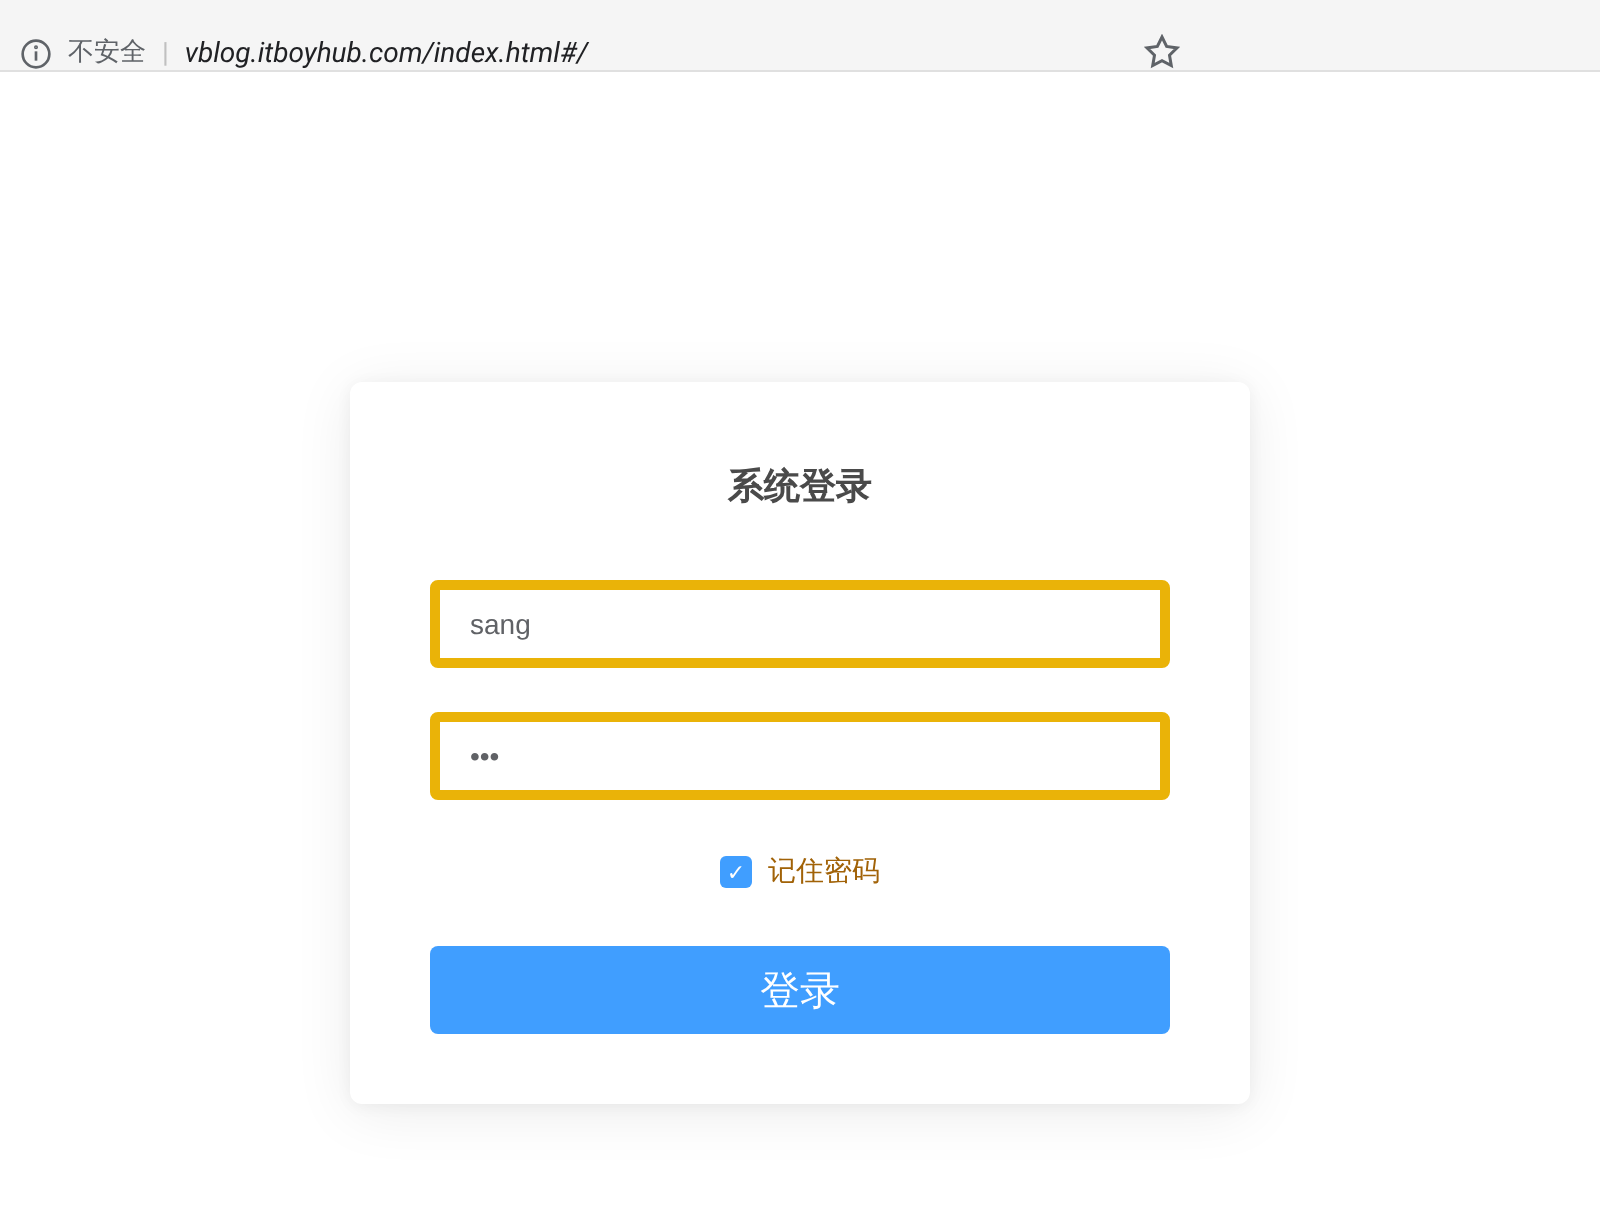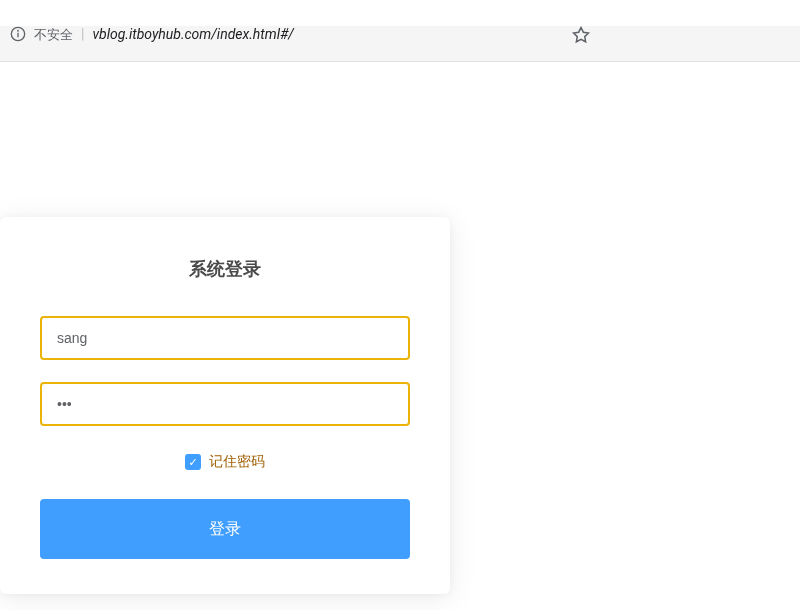--- a/index.html
+++ b/index.html
@@ -9,27 +9,26 @@
     }
     body {
       font-family: -apple-system, BlinkMacSystemFont, "Segoe UI", Roboto, "Helvetica Neue", Arial, sans-serif;
       background: #ffffff;
       width: 800px;
       height: 610px;
       overflow: hidden;
     }
     .address-bar {
       display: flex;
-      align-items: flex-start;
+      align-items: flex-end;
       height: 36px;
       background: #f5f5f5;
       border-bottom: 1px solid #e0e0e0;
       padding: 0 10px;
       gap: 8px;
-      margin-top: 26px;
     }
     .info-icon {
       width: 16px;
       height: 16px;
       color: #5f6368;
       flex-shrink: 0;
     }
     .security-label {
       color: #5f6368;
       font-size: 13px;
@@ -48,41 +47,42 @@
     }
     .star-icon {
       width: 18px;
       height: 18px;
       color: #5f6368;
       flex-shrink: 0;
       margin-right: 200px;
     }
     .content-area {
       display: flex;
+      justify-content: center;
       align-items: flex-start;
       padding-top: 155px;
     }
     .login-card {
       width: 450px;
       background: #ffffff;
       border-radius: 6px;
       box-shadow: 0 4px 30px rgba(0,0,0,0.08), 0 1px 8px rgba(0,0,0,0.05);
       padding: 40px 40px 35px 40px;
     }
     .login-title {
       text-align: center;
       font-size: 18px;
       font-weight: 600;
       color: #4a4a4a;
       margin-bottom: 35px;
     }
     .input-field {
       width: 100%;
       height: 44px;
-      border: 2px solid #eab308;
+      border: 5px solid #eab308;
       border-radius: 4px;
       padding: 0 15px;
       font-size: 14px;
       color: #606266;
       margin-bottom: 22px;
       outline: none;
       background: #ffffff;
     }
     .input-field::placeholder {
       color: #c0c4cc;
@@ -110,26 +110,26 @@
       font-size: 11px;
       line-height: 1;
     }
     .remember-label {
       color: #a16207;
       font-size: 14px;
       cursor: pointer;
     }
     .login-button {
       width: 100%;
-      height: 60px;
+      height: 44px;
       background: #409eff;
       color: #ffffff;
       border: none;
       border-radius: 4px;
-      font-size: 16px;
+      font-size: 20px;
       cursor: pointer;
     }
   </style>
 </head>
 <body>
 
 <div class="address-bar">
   <svg class="info-icon" viewBox="0 0 24 24" fill="none" stroke="currentColor" stroke-width="2">
     <circle cx="12" cy="12" r="10"></circle>
     <line x1="12" y1="10" x2="12" y2="17"></line>

